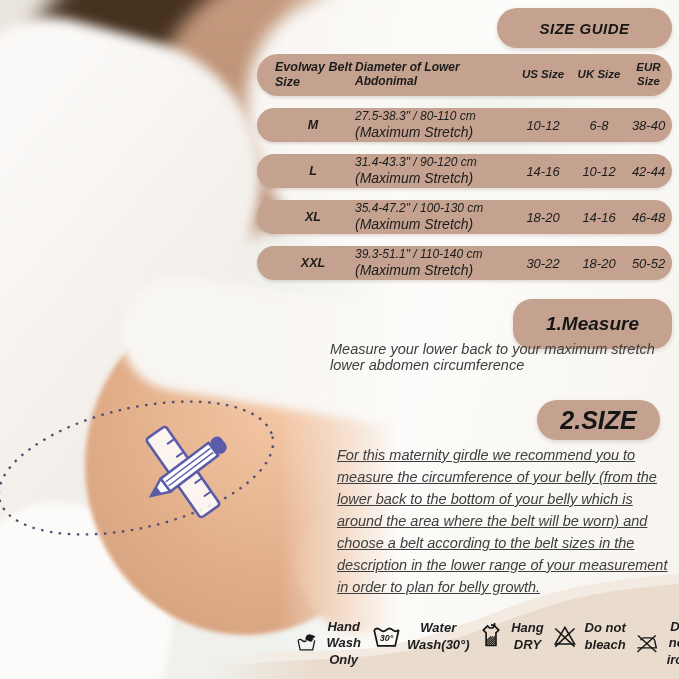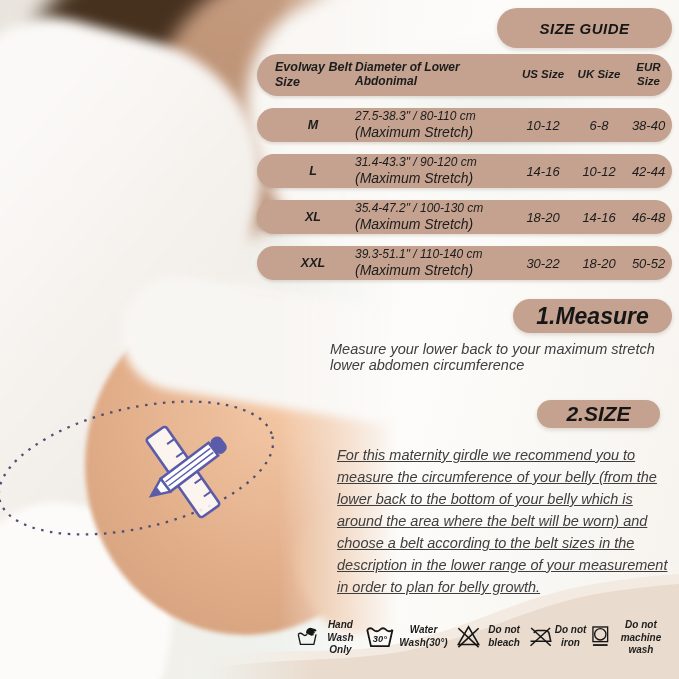--- a/index.html
+++ b/index.html
@@ -42,45 +42,45 @@
   
   .wave{position:absolute;left:210px;bottom:0;
     -webkit-mask-image:linear-gradient(to right,rgba(0,0,0,0) 0,#000 22%);
     mask-image:linear-gradient(to right,rgba(0,0,0,0) 0,#000 22%);}
   
   .pill{background:#c4a28f;box-shadow:0 2px 4px rgba(90,60,40,.18);
     display:flex;align-items:center;justify-content:center;
     font-style:italic;font-weight:bold;color:#161616;}
   .title-pill{position:absolute;left:497px;top:8px;width:175px;height:40px;
     border-radius:21px;font-size:15px;letter-spacing:.5px;}
-  .sec1-pill{position:absolute;left:513px;top:299px;width:159px;height:34px;
-    border-radius:19px;font-size:23px;}
-  .sec2-pill{position:absolute;left:537px;top:400px;width:123px;height:28px;
-    border-radius:20px;font-size:21px;}
+  .sec1-pill{position:absolute;left:513px;top:299px;width:159px;height:50px;
+    border-radius:19px;font-size:19px;}
+  .sec2-pill{position:absolute;left:537px;top:400px;width:123px;height:40px;
+    border-radius:20px;font-size:25px;}
   .table{position:absolute;left:257px;top:54px;width:415px;}
   .trow{display:grid;grid-template-columns:84px 160px 56px 56px 43px;
     align-items:center;background:#c4a28f;box-shadow:0 2px 3px rgba(90,60,40,.15);
     font-style:italic;color:#1c1c1c;padding:0 8px 0 14px;}
   .thead{height:42px;border-radius:21px;font-weight:bold;font-size:11.5px;line-height:1.2;}
   .tdata{height:34px;border-radius:17px;margin-top:12px;font-size:13px;}
   .c-size{text-align:center;font-weight:bold;font-size:12.5px;}
   .thead .c-size{text-align:left;padding-left:4px;}
   .c-diam{line-height:1.15;font-size:12px;}
   .c-diam .note{font-size:14px;}
   .c-num{text-align:center;}
   
   .para{position:absolute;font-style:italic;color:#3e3e3e;font-size:14.5px;}
   .para1{left:330px;top:341px;width:350px;line-height:16px;}
   .para2{left:337px;top:444px;width:343px;line-height:22px;text-decoration:underline;}
   
   .care-row{position:absolute;left:296px;top:616px;width:381px;
     display:grid;grid-template-columns:repeat(7,1fr);column-gap:2px;align-items:start;}
   .care-item{display:flex;flex-direction:row;align-items:center;}
   .care-item svg{display:block;}
-  .care-label{margin-top:3px;font-size:10px;font-weight:bold;font-style:italic;
+  .care-label{margin-top:3px;font-size:13px;font-weight:bold;font-style:italic;
     color:#1d1d1d;text-align:center;line-height:1.25;}
   .ico{stroke:#161616;stroke-width:2.4;fill:none;}
   .ico text{font-style:italic;font-weight:bold;}
 </style>
 </head>
 <body>
 
 <div class="canvas">
   <div class="bg-glow"></div>
 
@@ -198,20 +198,35 @@
 
     <div class="care-item">
       <svg class="ico" width="40" height="38" viewBox="0 0 40 38">
         <path d="M3,12 L8,34 L32,34 L37,12"></path>
         <path d="M3,12 q4.2,-4 8.5,0 q4.2,4 8.5,0 q4.2,-4 8.5,0 q4.2,4 8.5,0"></path>
         <text x="20" y="28" text-anchor="middle" font-size="12.5" fill="#161616" stroke="none">30°</text>
       </svg>
       <div class="care-label">Water Wash(30°)</div>
     </div>
 
+    <div class="care-item">
+      <svg class="ico" width="40" height="38" viewBox="0 0 40 38">
+        <path d="M20,5 L25,5 L25,2"></path>
+        <path d="M15,6 L9,12 L13,16 L13,34 L27,34 L27,16 L31,12 L25,6 L22,9 L18,9 Z"></path>
+        <g stroke-width="1.6">
+          <line x1="14" y1="33" x2="26" y2="21"></line>
+          <line x1="17" y1="33" x2="26" y2="24"></line>
+          <line x1="20" y1="33" x2="26" y2="27"></line>
+          <line x1="23" y1="33" x2="26" y2="30"></line>
+          <line x1="14" y1="30" x2="23" y2="21"></line>
+          <line x1="14" y1="27" x2="20" y2="21"></line>
+        </g>
+      </svg>
+      <div class="care-label">Hang DRY</div>
+    </div>
 
     <div class="care-item">
       <svg class="ico" width="40" height="38" viewBox="0 0 40 38">
         <path d="M20,7 L5,33 L35,33 Z"></path>
         <line x1="5" y1="9" x2="35" y2="37"></line>
         <line x1="35" y1="9" x2="5" y2="37"></line>
       </svg>
       <div class="care-label">Do not bleach</div>
     </div>
 

